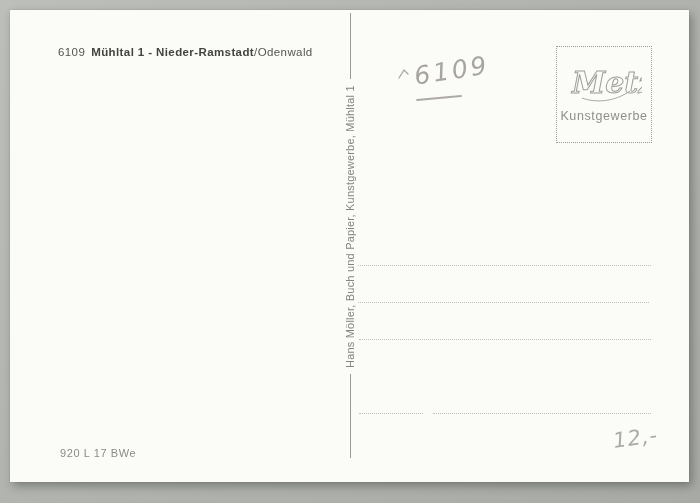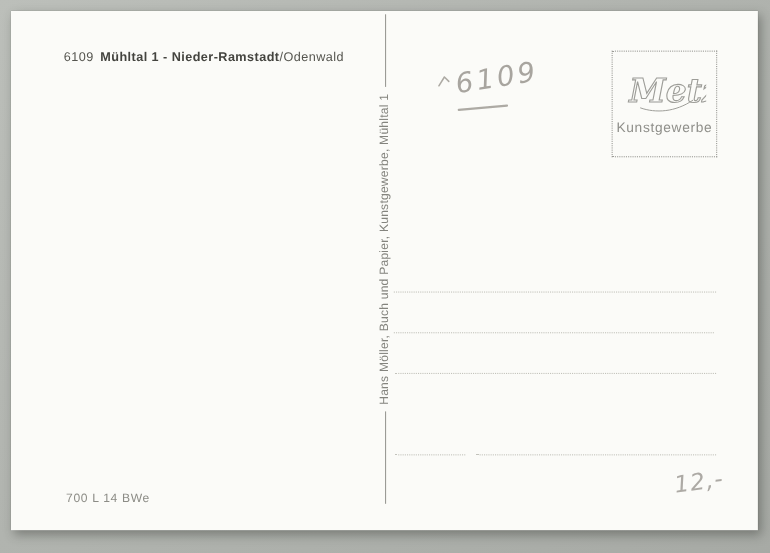--- a/index.html
+++ b/index.html
@@ -153,21 +153,21 @@
     <span class="publisher-text">Hans Möller, Buch und Papier, Kunstgewerbe, Mühltal 1</span>
     <span class="rule rule-end"></span>
   </div>
 
   <div class="addr-line l1"></div>
   <div class="addr-line l2"></div>
   <div class="addr-line l3"></div>
   <div class="addr-line l4a"></div>
   <div class="addr-line l4b"></div>
 
-  <div class="footer-code">700 L 14 BWe</div>
+  <div class="footer-code">920 L 17 BWe</div>
 
   <div class="hand-code-group">
     <svg class="hand-tick" width="12" height="12" viewBox="0 0 12 12">
       <path d="M1 10 L6 2 L10 6" fill="none" stroke="#9a968f" stroke-width="1.4" stroke-linecap="round" stroke-linejoin="round" opacity="0.8"></path>
     </svg>
     <span class="hand hand-code">6109</span>
     <div class="hand-underline"></div>
   </div>
 
   <div class="hand hand-price">12,-</div>

